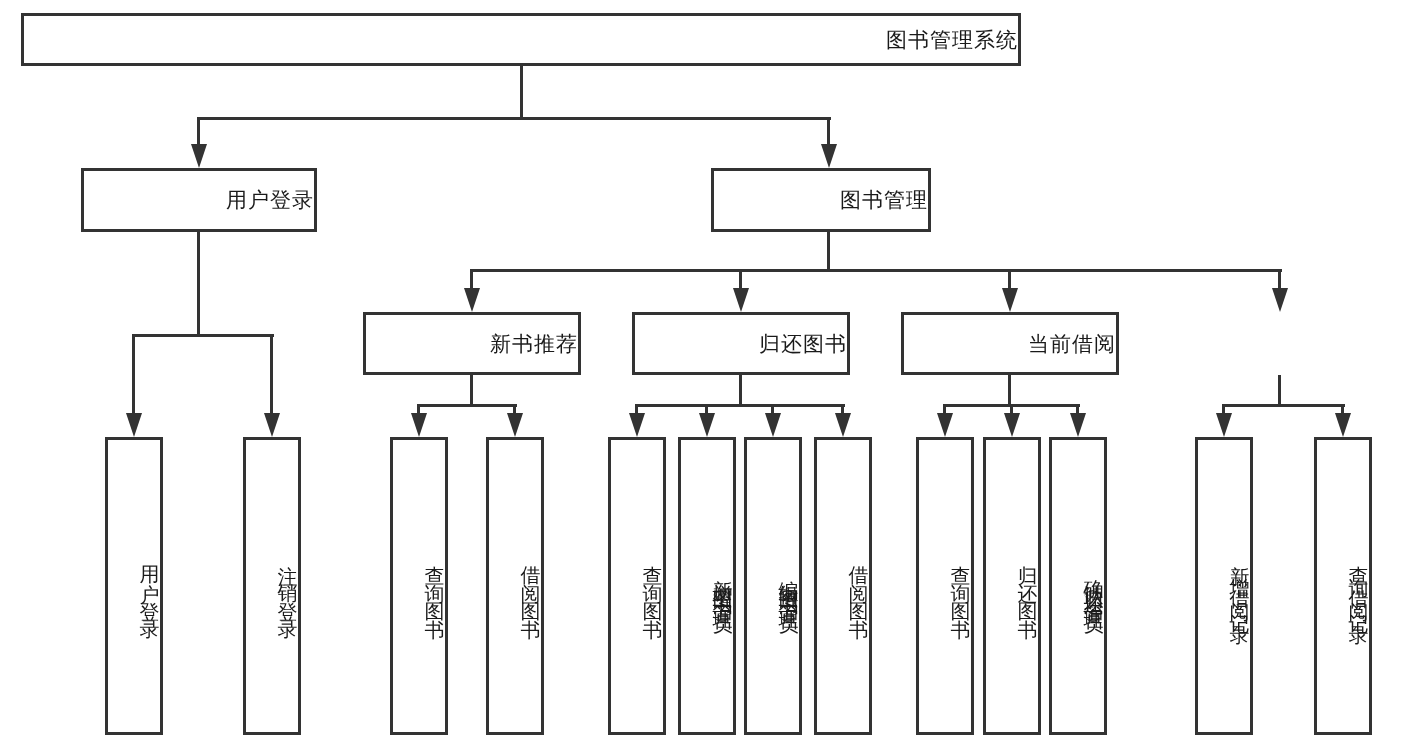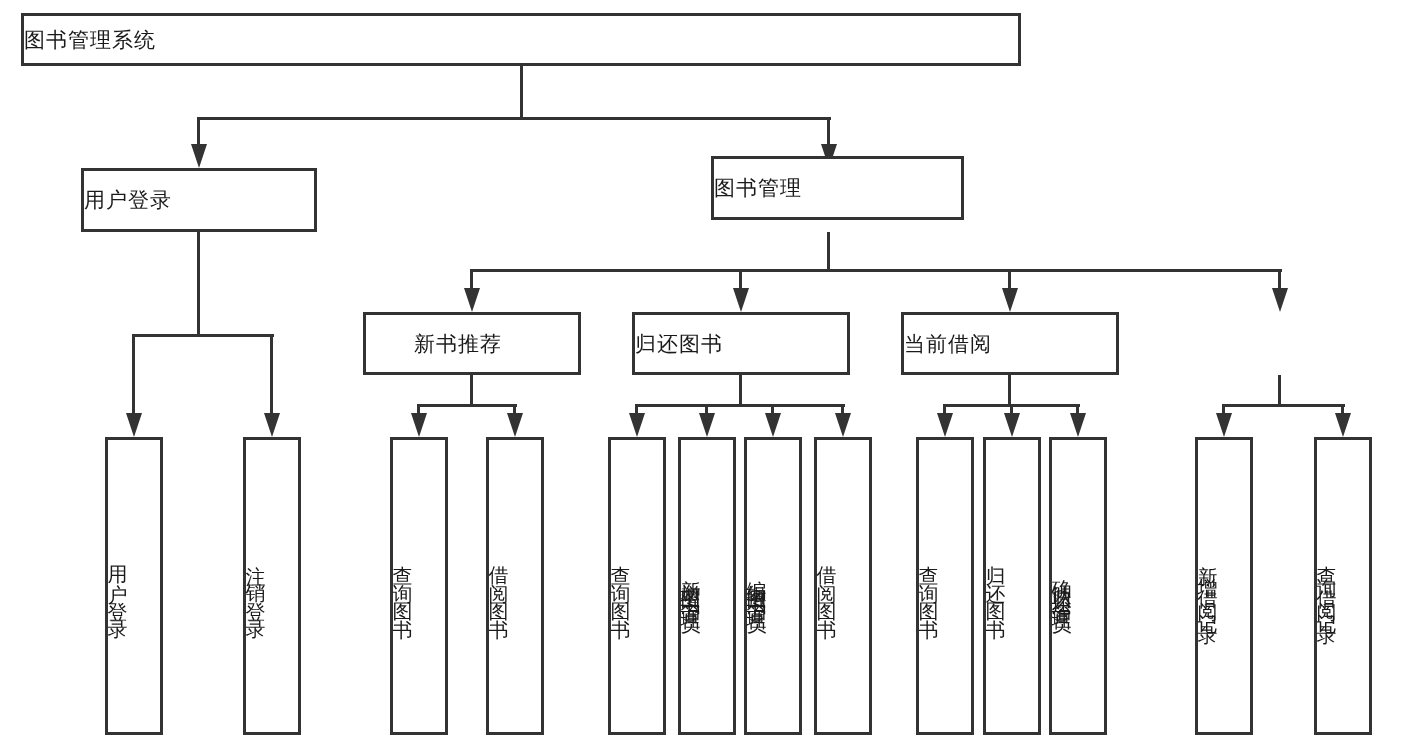--- a/index.html
+++ b/index.html
@@ -12,21 +12,21 @@
     color: #1a1a1a;
     overflow: hidden;
   }
   
   .node {
     position: absolute;
     background: #ffffff;
     border: 3px solid #333333;
     display: flex;
     align-items: center;
-    justify-content: flex-start;
+    justify-content: flex-end;
     box-sizing: border-box;
     z-index: 3;
   }
   .hnode span {
     font-size: 21px;
     letter-spacing: 1px;
     color: #1a1a1a;
     white-space: nowrap;
   }
   .vnode { z-index: 3; }
@@ -76,21 +76,21 @@
   <div class="vline" style="left:520px; top:66px; height:53px;"></div>
   <div class="hline" style="left:197px; top:117px; width:634px;"></div>
   <div class="vline" style="left:197px; top:117px; height:29px;"></div>
   <div class="arrow" style="left:191px; top:144px;"></div>
   <div class="vline" style="left:827px; top:117px; height:29px;"></div>
   <div class="arrow" style="left:821px; top:144px;"></div>
 
   <div class="node hnode" style="left:81px; top:168px; width:236px; height:64px;">
     <span>用户登录</span>
   </div>
-  <div class="node hnode" style="left:711px; top:156px; width:253px; height:64px;">
+  <div class="node hnode" style="left:711px; top:168px; width:220px; height:64px;">
     <span>图书管理</span>
   </div>
 
   <div class="vline" style="left:197px; top:232px; height:104px;"></div>
   <div class="hline" style="left:132px; top:334px; width:142px;"></div>
   <div class="vline" style="left:132px; top:334px; height:81px;"></div>
   <div class="arrow" style="left:126px; top:413px;"></div>
   <div class="vline" style="left:270px; top:334px; height:81px;"></div>
   <div class="arrow" style="left:264px; top:413px;"></div>
 

